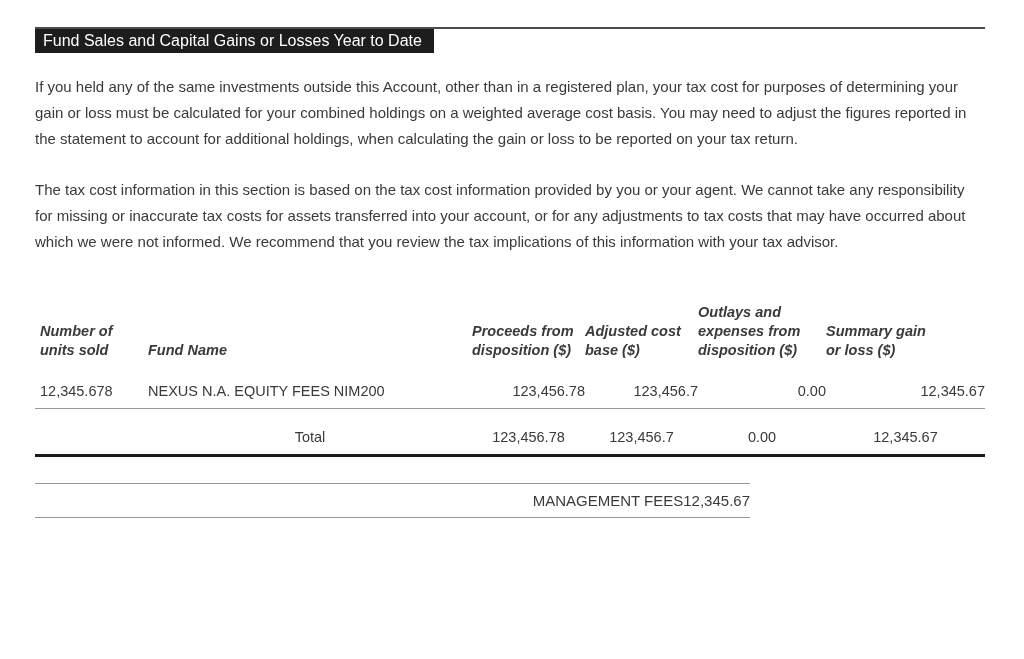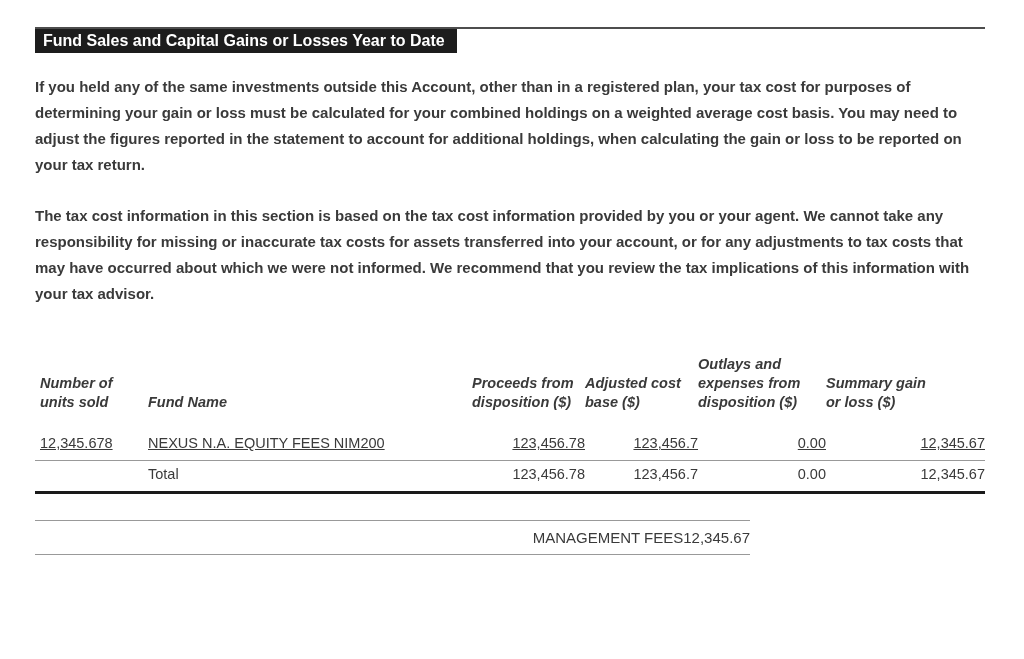--- a/index.html
+++ b/index.html
@@ -19,31 +19,30 @@
 
   
   .section-header {
     border-top: 2px solid #4d4d4d;
   }
   .section-title {
     display: inline-block;
     background: #1d1d1d;
     color: #ffffff;
     font-size: 16px;
-    font-weight: bold;
+    font-weight: normal;
     line-height: 16px;
     padding: 4px 12px 4px 8px;
   }
 
   .para {
     font-size: 15px;
     line-height: 26px;
     margin-top: 21px;
     color: #3a3a3a;
-    font-weight: bold;
   }
   .para.second { margin-top: 25px; }
 
   
   table.fund-table {
     margin-top: 48px;
     width: 950px;
     border-collapse: collapse;
     table-layout: fixed;
     font-size: 14.5px;
@@ -57,22 +56,22 @@
     line-height: 19px;
     padding: 0 0 10px 0;
     text-align: left;
   }
   table.fund-table th.left, table.fund-table td.left { text-align: left; }
   table.fund-table td {
     text-align: right;
     padding: 7px 0 9px 0;
   }
   table.fund-table td.pad-left, table.fund-table th.pad-left { padding-left: 5px; }
-  table.fund-table tr.data-row td { border-bottom: 1px solid #999999; padding-top: 13px; text-decoration: underline; }
-  table.fund-table tr.total-row td { border-bottom: 3px solid #1a1a1a; padding-top: 5px; }
+  table.fund-table tr.data-row td { border-bottom: 1px solid #999999; padding-top: 13px; }
+  table.fund-table tr.total-row td { border-bottom: 3px solid #1a1a1a; padding-top: 20px; text-align: center; }
 
   
   .fee-section-header { margin-top: 36px; }
 
   .fee-table {
     margin-top: 26px;
     width: 715px;
     border-top: 1px solid #999999;
     font-size: 15px;
   }

